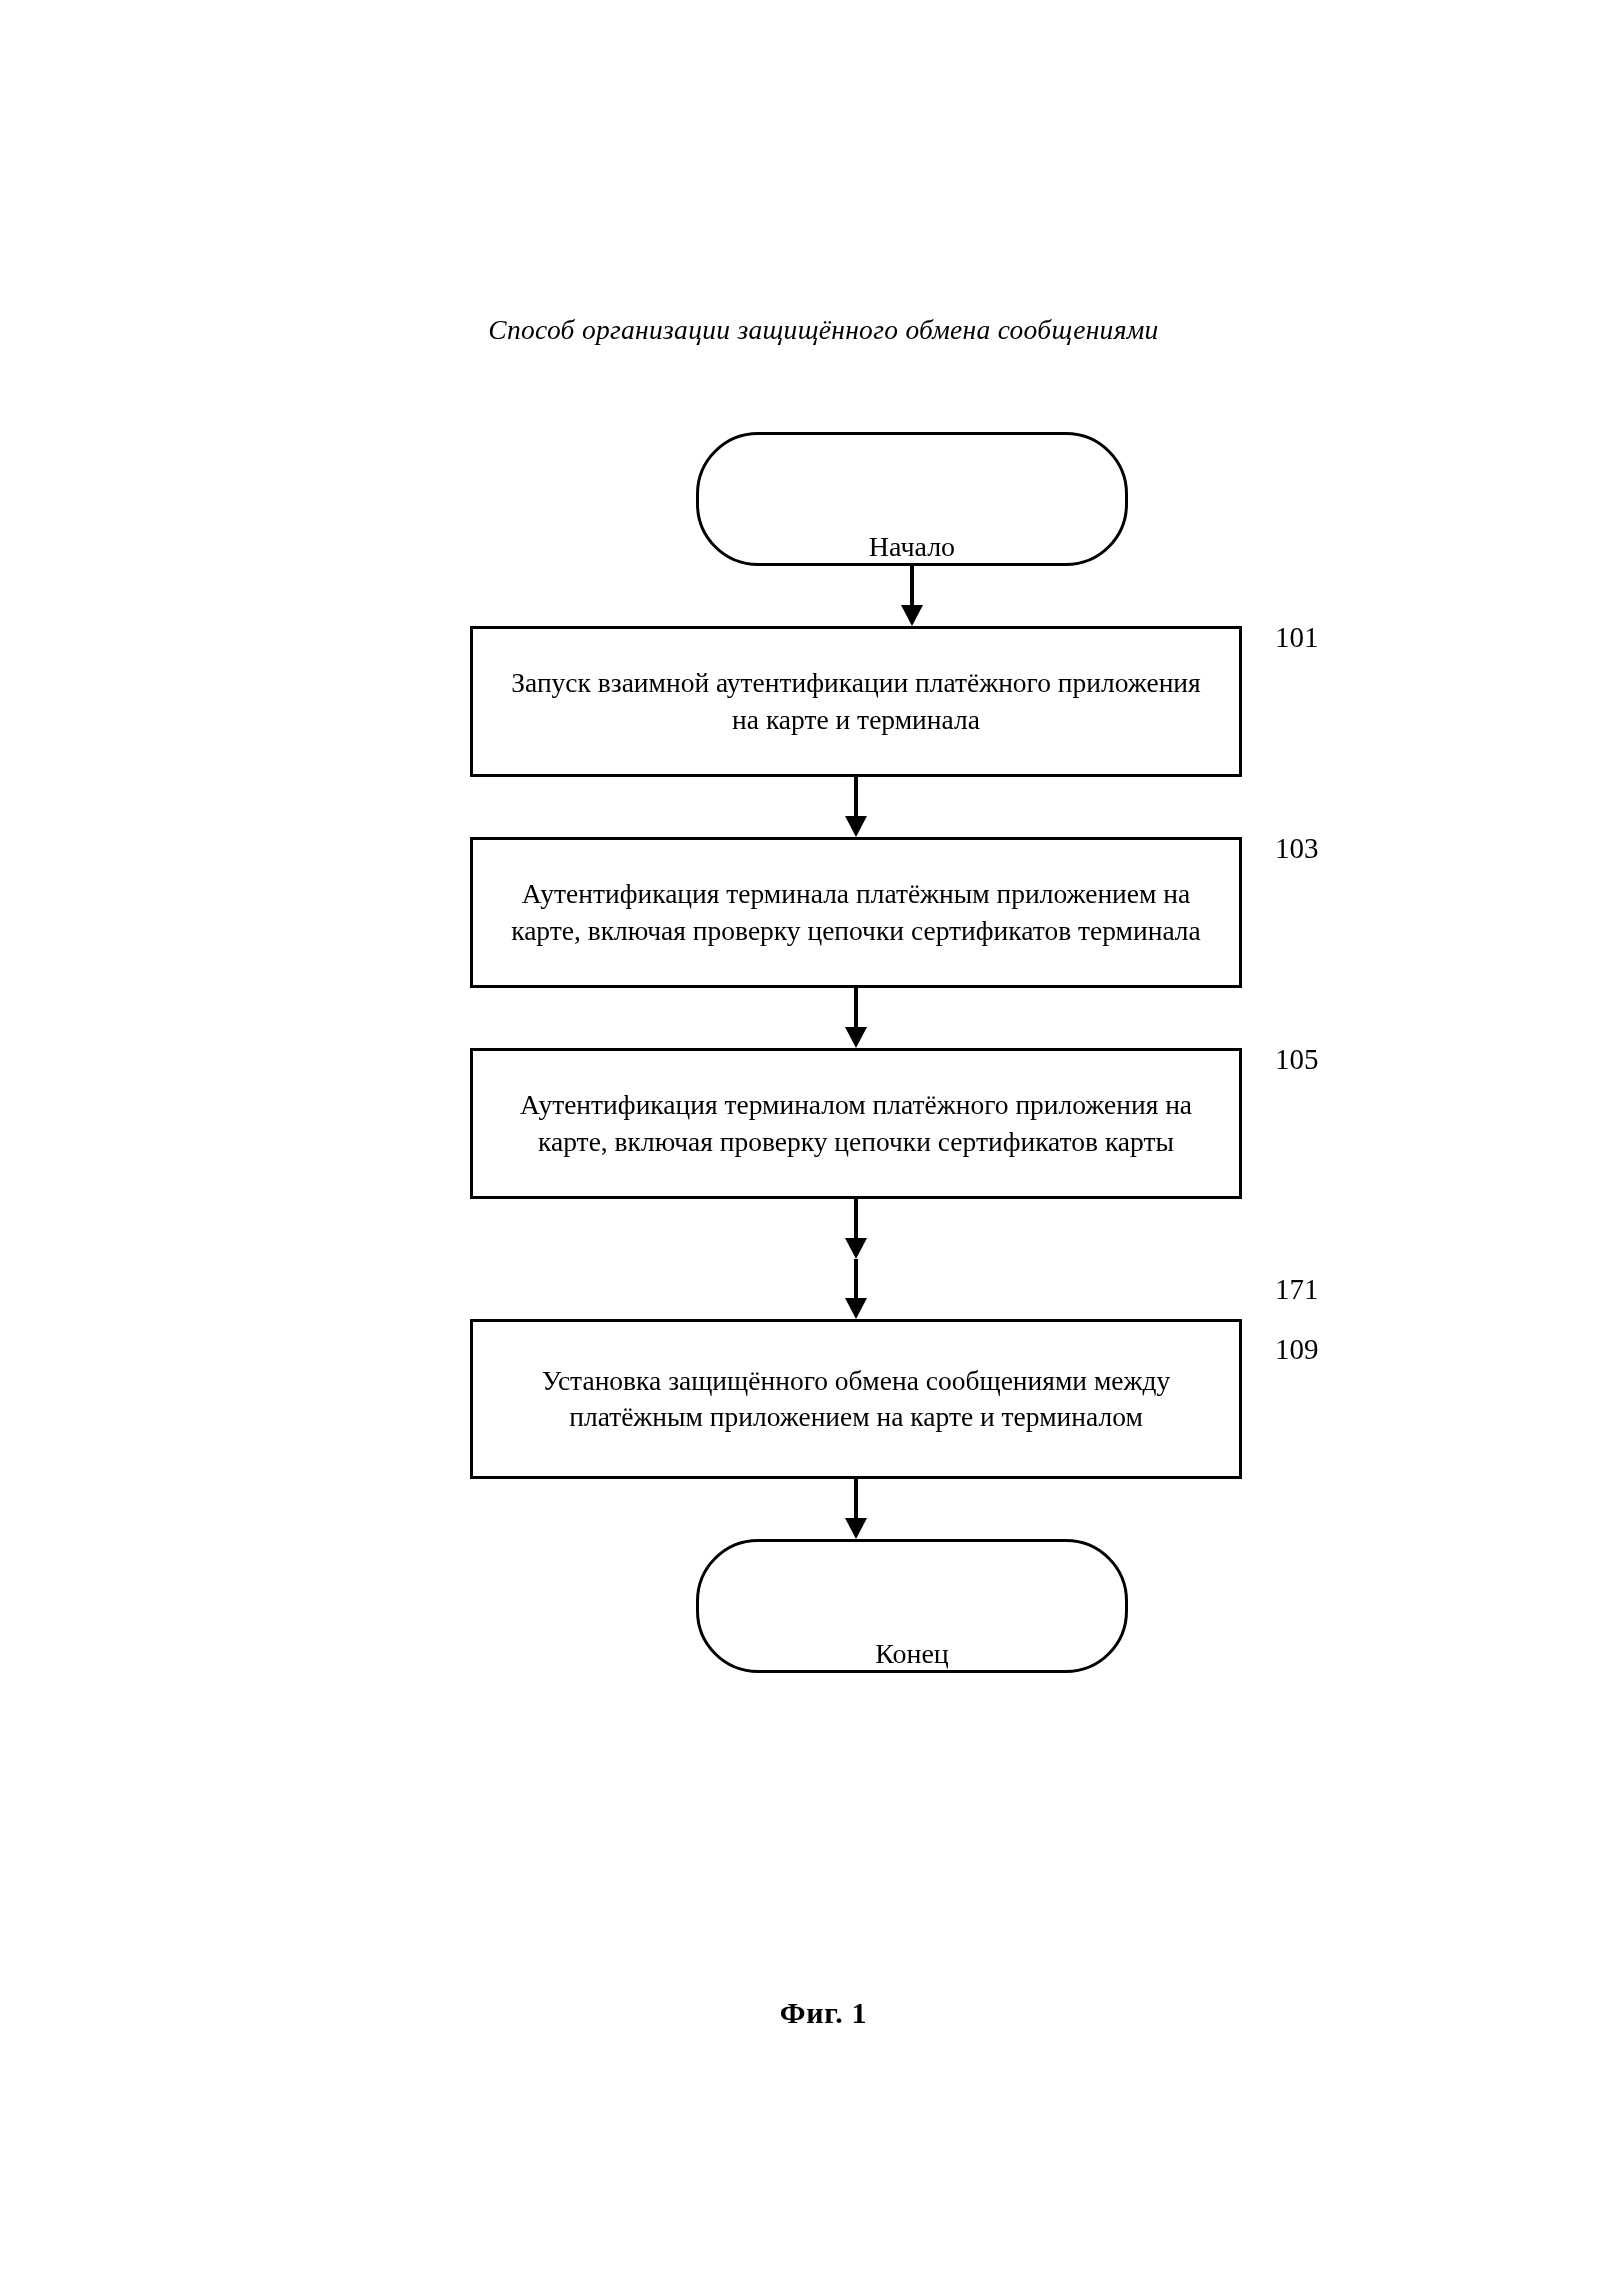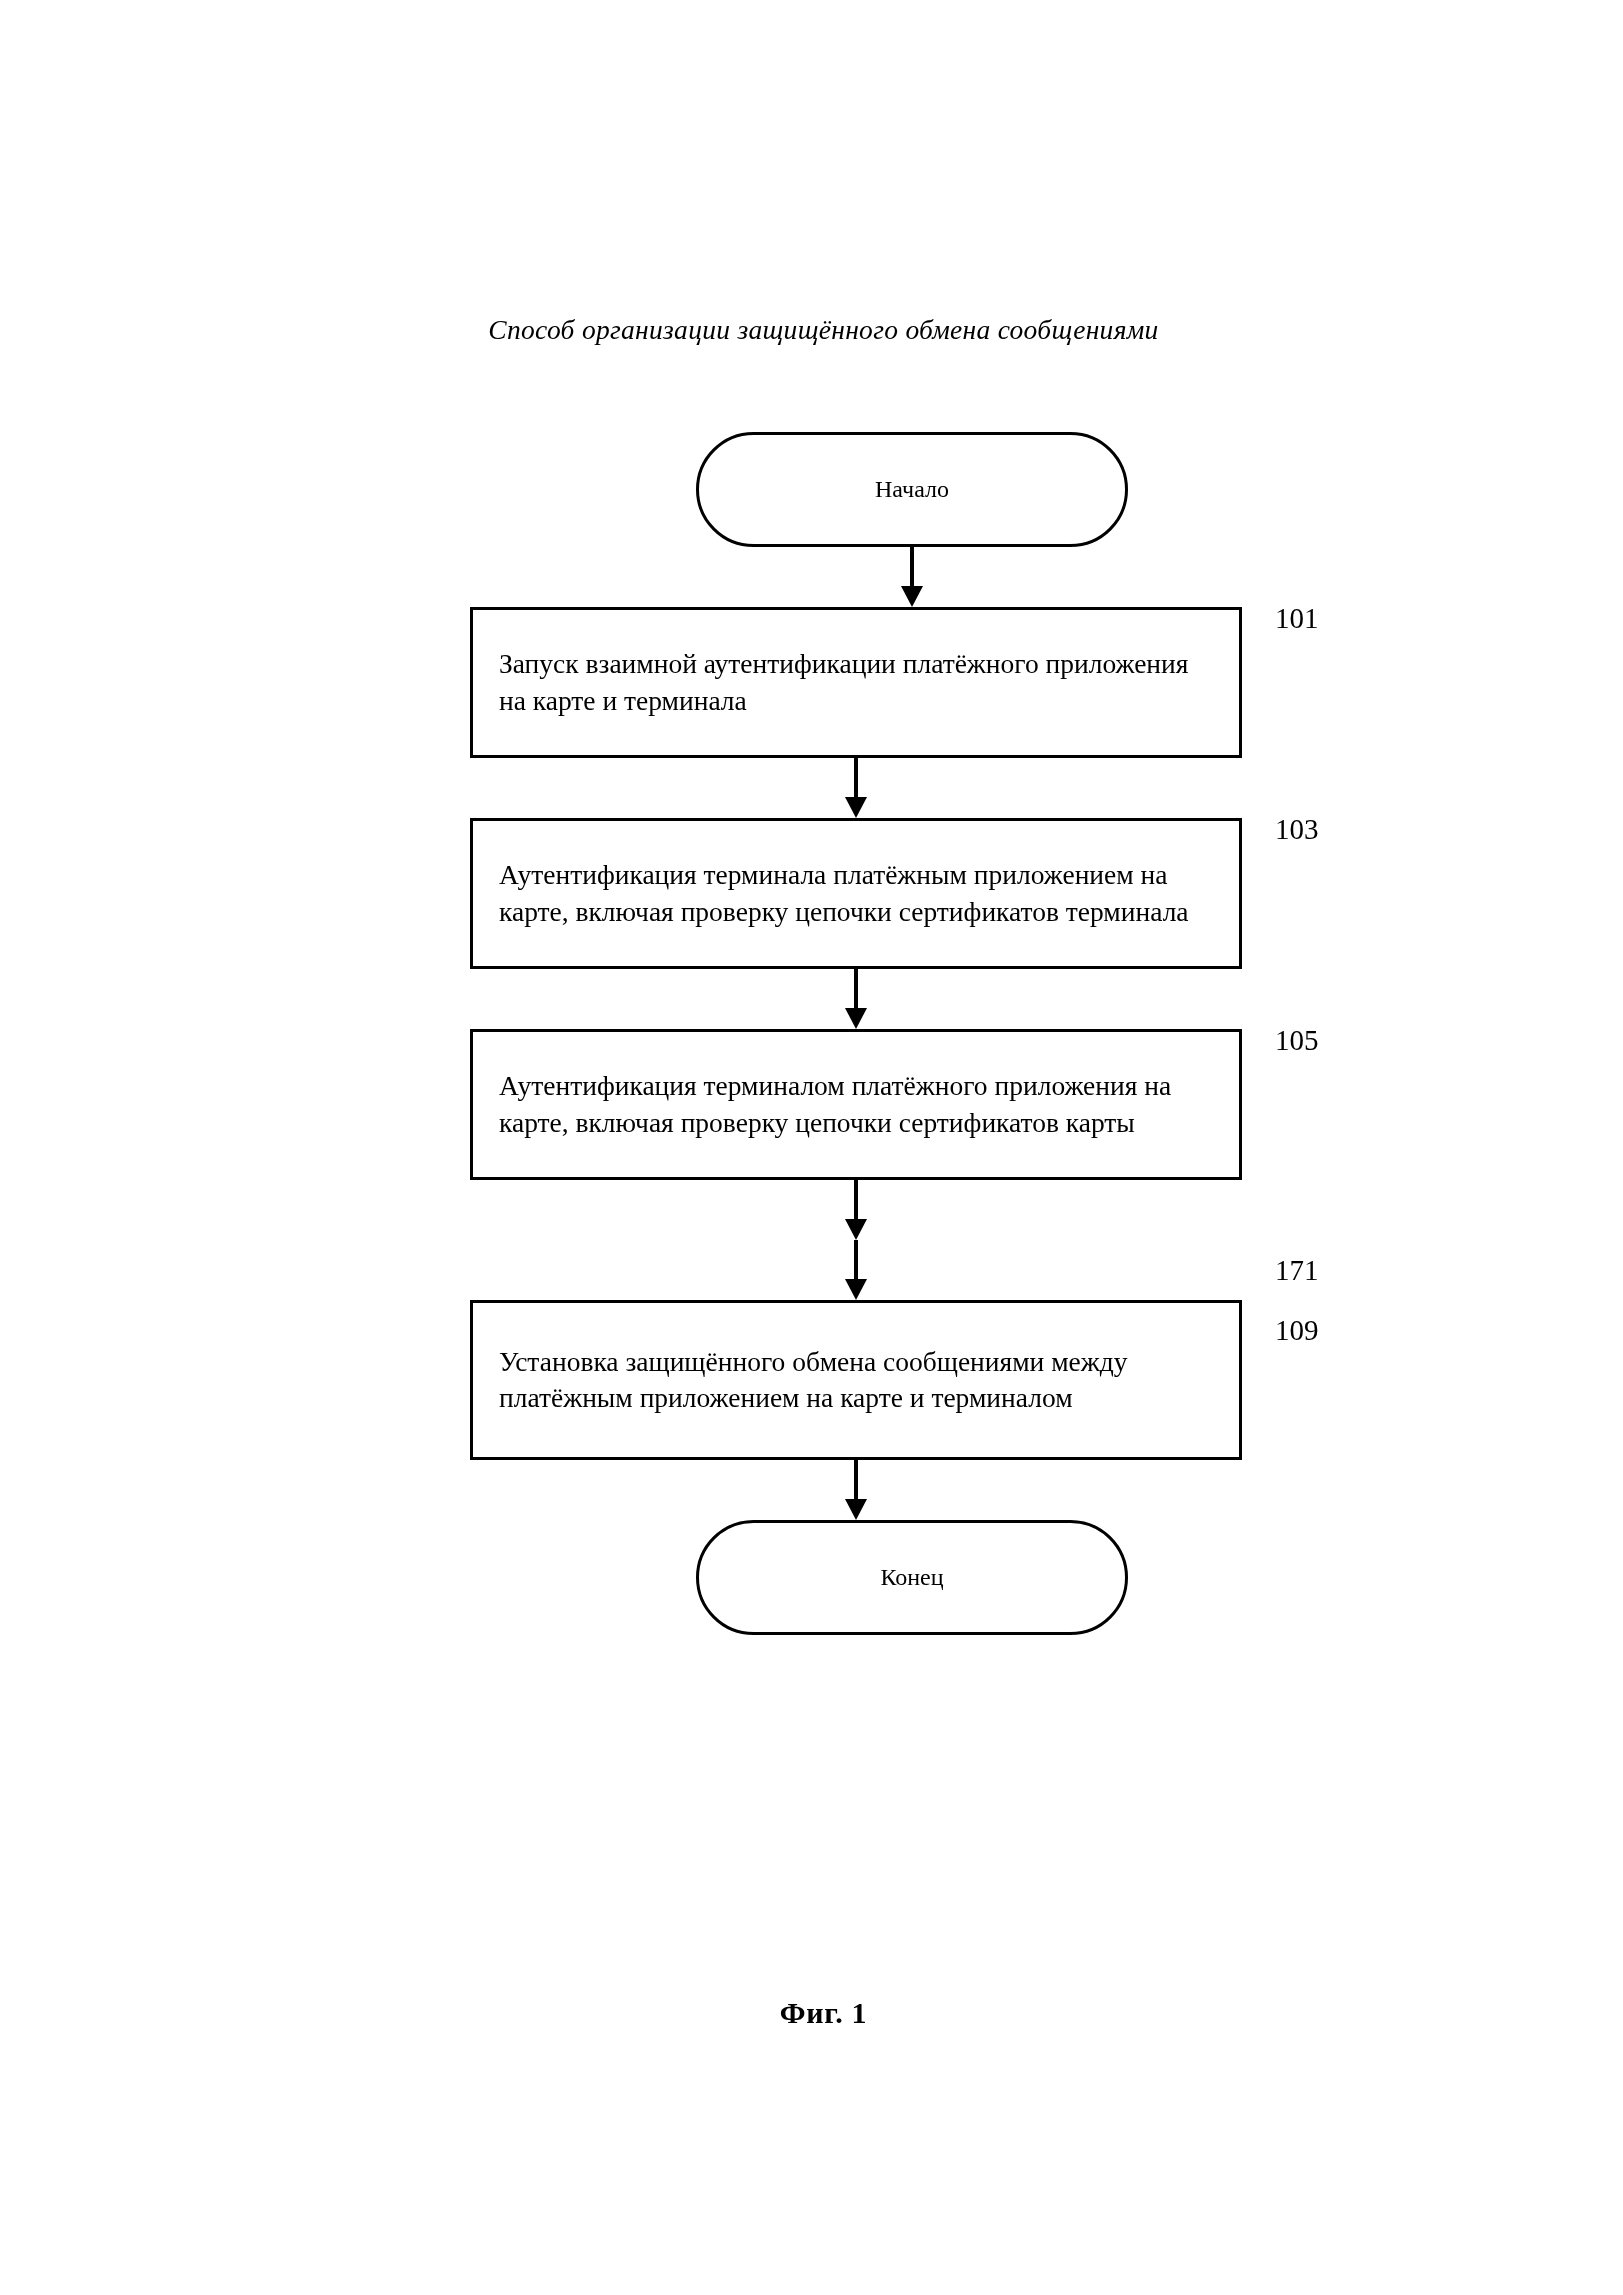--- a/index.html
+++ b/index.html
@@ -40,28 +40,28 @@
   .flow {
     position: absolute;
     left: 458px;
     top: 432px;
     width: 884px;
   }
 
   
   .terminator {
     width: 432px;
-    height: 115px;
+    height: 134px;
     margin: 0 auto;
     border: 3.3px solid #000000;
     border-radius: 62px;
     display: flex;
-    align-items: center;
+    align-items: flex-end;
     justify-content: center;
-    font-size: 24px;
+    font-size: 28px;
     background: #ffffff;
     box-sizing: border-box;
   }
 
   
   .proc-row {
     position: relative;
     width: 884px;
   }
   .process {
@@ -69,21 +69,21 @@
     min-height: 151px;
     border: 3.3px solid #000000;
     background: #ffffff;
     box-sizing: border-box;
     display: flex;
     align-items: center;
     justify-content: center;
     padding: 9.2px 26px;
   }
   .process .txt {
-    text-align: left;
+    text-align: center;
     font-size: 27.5px;
     line-height: 1.32;
   }
   .step-num {
     position: absolute;
     left: 805px;
     font-size: 29px;
     white-space: nowrap;
   }
   .step-num.top { top: -5.2px; }

